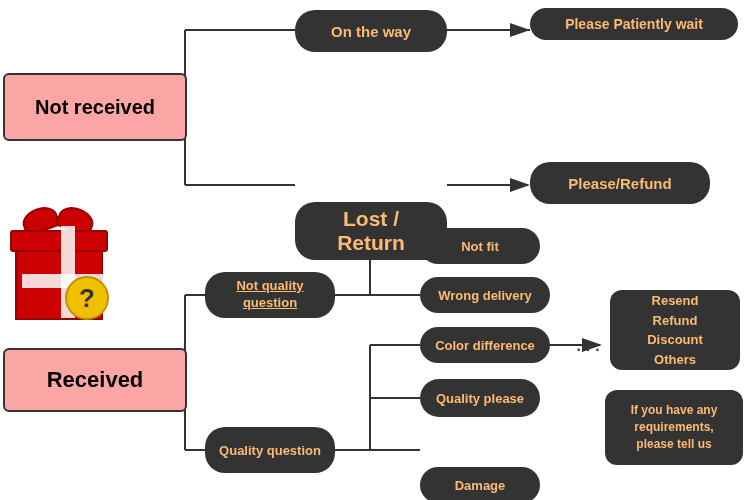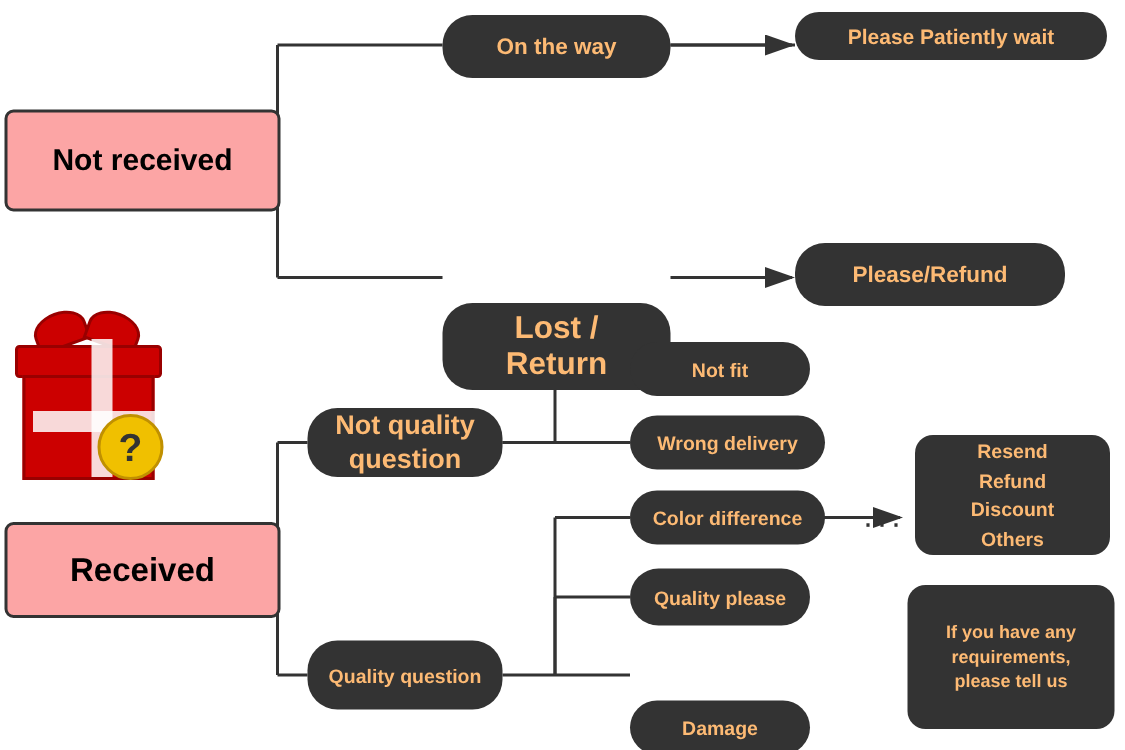--- a/index.html
+++ b/index.html
@@ -212,21 +212,21 @@
       <div class="gift-ribbon-v"></div>
       <div class="gift-ribbon-h"></div>
     </div>
     <div class="question-badge">?</div>
   </div>
 
   <div class="box box-main" style="left:3px; top:348px; width:184px; height:64px; font-size:22px;">
     <span>Received</span>
   </div>
 
-  <div class="box box-dark" style="left:205px; top:272px; width:130px; height:46px; font-size:18px; line-height:1.3;">
+  <div class="box box-dark" style="left:205px; top:272px; width:130px; height:46px; font-size:13px; line-height:1.3;text-decoration:underline;">
     <span style="white-space:pre-line;">Not quality
 question</span>
   </div>
 
   <div class="box box-dark" style="left:205px; top:427px; width:130px; height:46px; font-size:13px;">
     <span>Quality question</span>
   </div>
 
   <div class="box box-dark" style="left:420px; top:228px; width:120px; height:36px; font-size:13px;">
     <span>Not fit</span>
@@ -252,19 +252,19 @@
     ···
   </div>
 
   <div class="box box-dark" style="left:610px; top:290px; width:130px; height:80px; font-size:13px; line-height:1.5; border-radius:12px;">
     <span style="white-space:pre-line;">Resend
 Refund
 Discount
 Others</span>
   </div>
 
-  <div class="box box-dark" style="left:605px; top:390px; width:138px; height:96px; font-size:12px; line-height:1.4; border-radius:12px;">
+  <div class="box box-dark" style="left:605px; top:390px; width:138px; height:75px; font-size:12px; line-height:1.4; border-radius:12px;">
     <span style="white-space:pre-line;">If you have any
 requirements,
 please tell us</span>
   </div>
 
 </div>
 
 </body></html>

